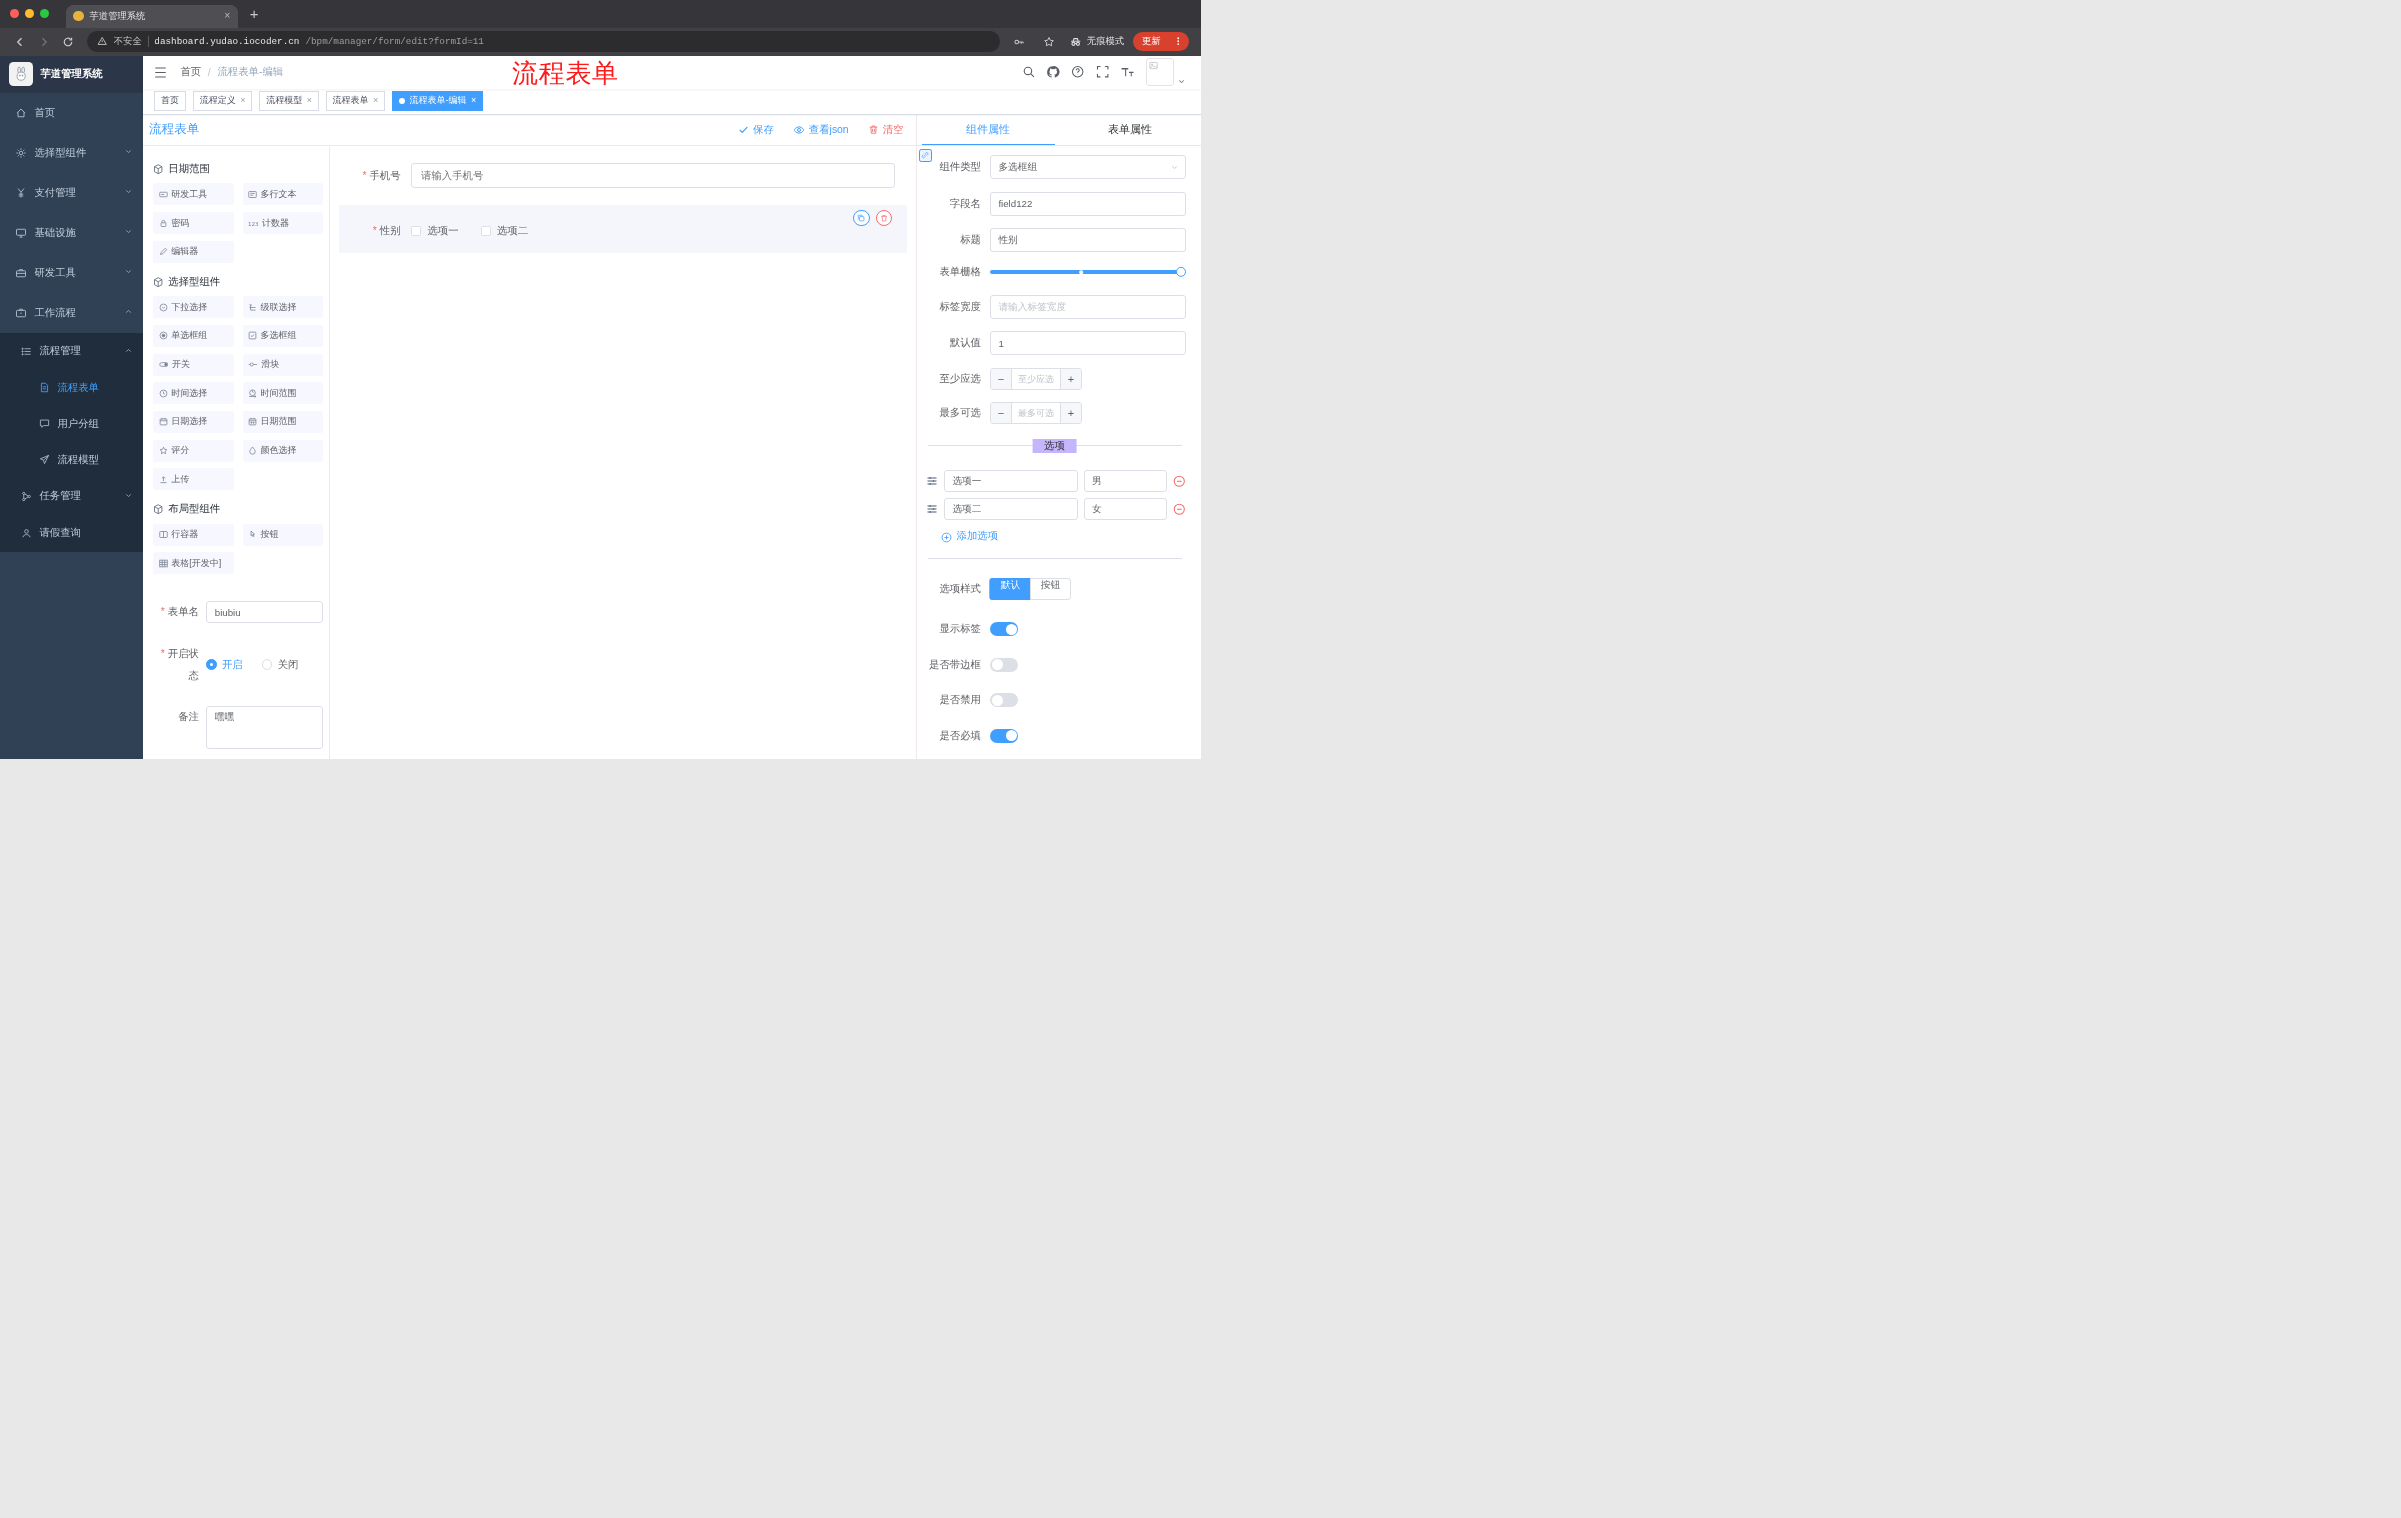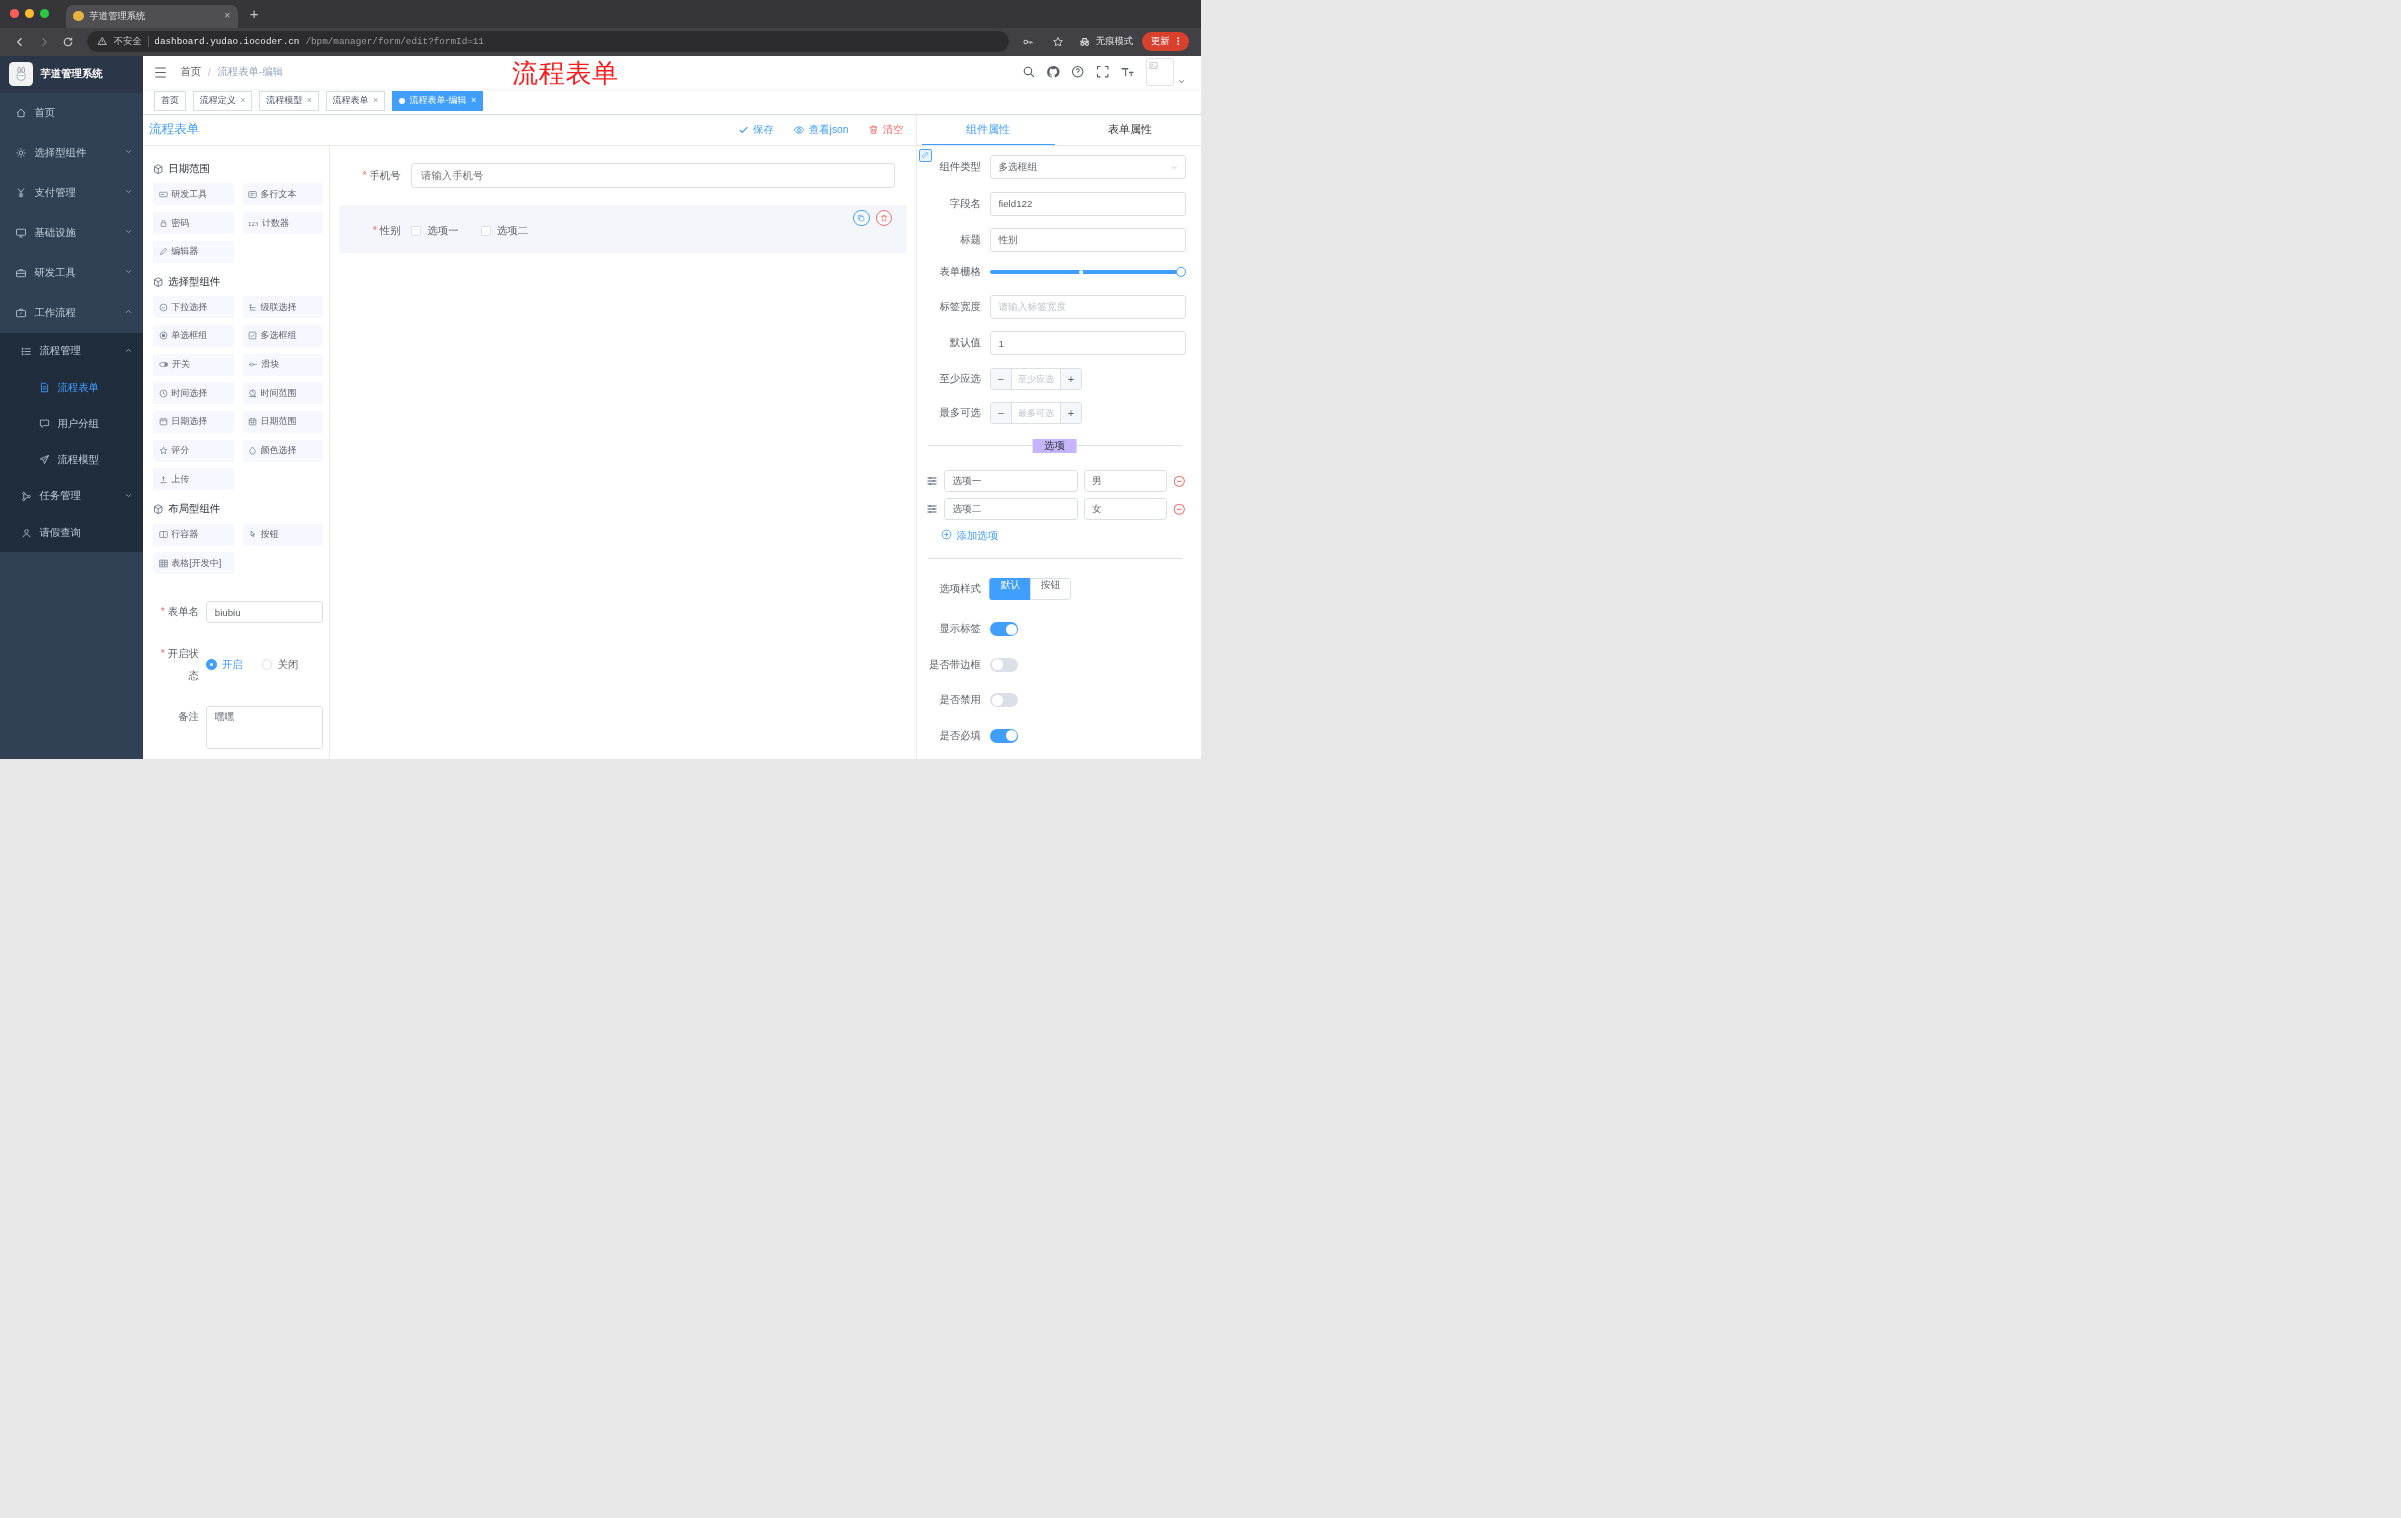--- a/index.html
+++ b/index.html
@@ -19,21 +19,21 @@
   .urlrow { height:28px; background:#414145; display:flex; align-items:center; padding:0 9px; gap:3px; }
   .nav-ic { width:21px; height:21px; display:flex; align-items:center; justify-content:center; color:#c9c9cc; }
   .nav-ic.disabled { color:#737377; }
   .urlpill { flex:1; height:21px; background:#2c2c2f; border-radius:10.4px; display:flex; align-items:center; padding:0 10.4px; gap:6px; font-size:9.3px; margin:0 6px; min-width:0;font-family:Liberation Mono, monospace; }
   .sec-label { color:#c4c4c8; }
   .pill-div { width:0.7px; height:10.4px; background:#5a5a5e; }
   .url-domain { color:#e8e8ea; white-space:nowrap; }
   .url-path { color:#9c9ca1; white-space:nowrap; overflow:hidden; text-overflow:ellipsis; }
   .chrome-right { display:flex; align-items:center; gap:9px; color:#c9c9cc; padding-right:3px; }
   .incog { display:flex; align-items:center; gap:4.5px; font-size:9.3px; color:#e6e6e8; white-space:nowrap; }
-  .update-pill { background:#d9412f; border-radius:10.4px; height:19.3px; display:flex; align-items:center; gap:3px; padding:0 6px 0 9px; color:#fff; font-size:9.3px; }
+  .update-pill { background:#d9412f; border-radius:10.4px; height:19.3px; display:flex; align-items:center; gap:12px; padding:0 6px 0 9px; color:#fff; font-size:9.3px; }
 
   
   .app { display:flex; height:704px; }
   .sidebar { width:143px; background:#304156; color:#bfcbd9; flex-shrink:0; display:flex; flex-direction:column; font-size:10.4px; }
   .logo-row { height:37px; display:flex; align-items:center; gap:7.4px; padding:0 9px; background:#2b3649; color:#fff; font-weight:bold; }
   .logo-img { width:24px; height:24px; border-radius:4.5px; background:#f2f2f2; display:flex; align-items:center; justify-content:center; flex-shrink:0; }
   .menu-item { height:40px; display:flex; align-items:center; gap:7.4px; padding:0 10.4px 0 15px; cursor:pointer; }
   .menu-item .chev { margin-left:auto; color:#97a3b3; }
   .menu-item .mi { color:#aab7c6; display:flex; }
   .submenu .menu-item { background:#1f2d3d; height:37px; padding-left:21px; }
@@ -126,21 +126,21 @@
   .step-btn.plus { border-left:0.7px solid #dcdfe6; }
   .step-input { flex:1; min-width:0; border:none; outline:none; text-align:center; font-size:9px; color:#606266; font-family:inherit; }
   .divider { position:relative; height:0.7px; background:#dcdfe6; margin:21px 4.5px 24px 1.5px; }
   .divider-text { position:absolute; left:50%; top:50%; transform:translate(-50%,-50%); background:#c4b5fd; padding:0 12px; font-size:10.4px; color:#303133; white-space:nowrap; }
   .divider.plain { margin:15px 4.5px 19.3px 1.5px; }
   .opt-row { display:flex; align-items:center; gap:6px; margin-bottom:6px; }
   .drag-ic { color:#4c5a76; display:flex; cursor:grab; flex-shrink:0; }
   .opt-label-input { flex:1; min-width:0; }
   .opt-val-input { width:83px; flex:none; }
   .minus-btn { width:13.4px; height:13.4px; display:flex; align-items:center; justify-content:center; color:#f56c6c; cursor:pointer; flex-shrink:0; }
-  .add-opt { display:flex; align-items:flex-start; gap:4.5px; color:#409eff; font-size:10.4px; margin:9px 0 3px 15px; cursor:pointer; background:none; border:none; font-family:inherit; }
+  .add-opt { display:flex; align-items:flex-end; gap:4.5px; color:#409eff; font-size:10.4px; margin:9px 0 3px 15px; cursor:pointer; background:none; border:none; font-family:inherit; }
   .seg { display:flex; }
   .seg-btn { height:22px; padding:0 9.7px; border:0.7px solid #dcdfe6; font-size:9.7px; color:#606266; display:flex; align-items:flex-start; background:#fff; cursor:pointer; }
   .seg-btn.first { border-radius:3px 0 0 3px; }
   .seg-btn.last { border-radius:0 3px 3px 0; margin-left:-0.7px; }
   .seg-btn.active { background:#409eff; border-color:#409eff; color:#fff; box-shadow:-0.7px 0 0 0 #409eff; }
   .toggle-row { display:flex; align-items:center; margin-bottom:21.5px; }
   .style-row { margin-bottom:22px; }
   .switch { width:28px; height:14px; border-radius:7.4px; background:#dcdfe6; position:relative; cursor:pointer; flex-shrink:0; }
   .switch::after { content:""; position:absolute; top:1.5px; left:1.5px; width:11px; height:11px; border-radius:50%; background:#fff; }
   .switch.on { background:#409eff; }

